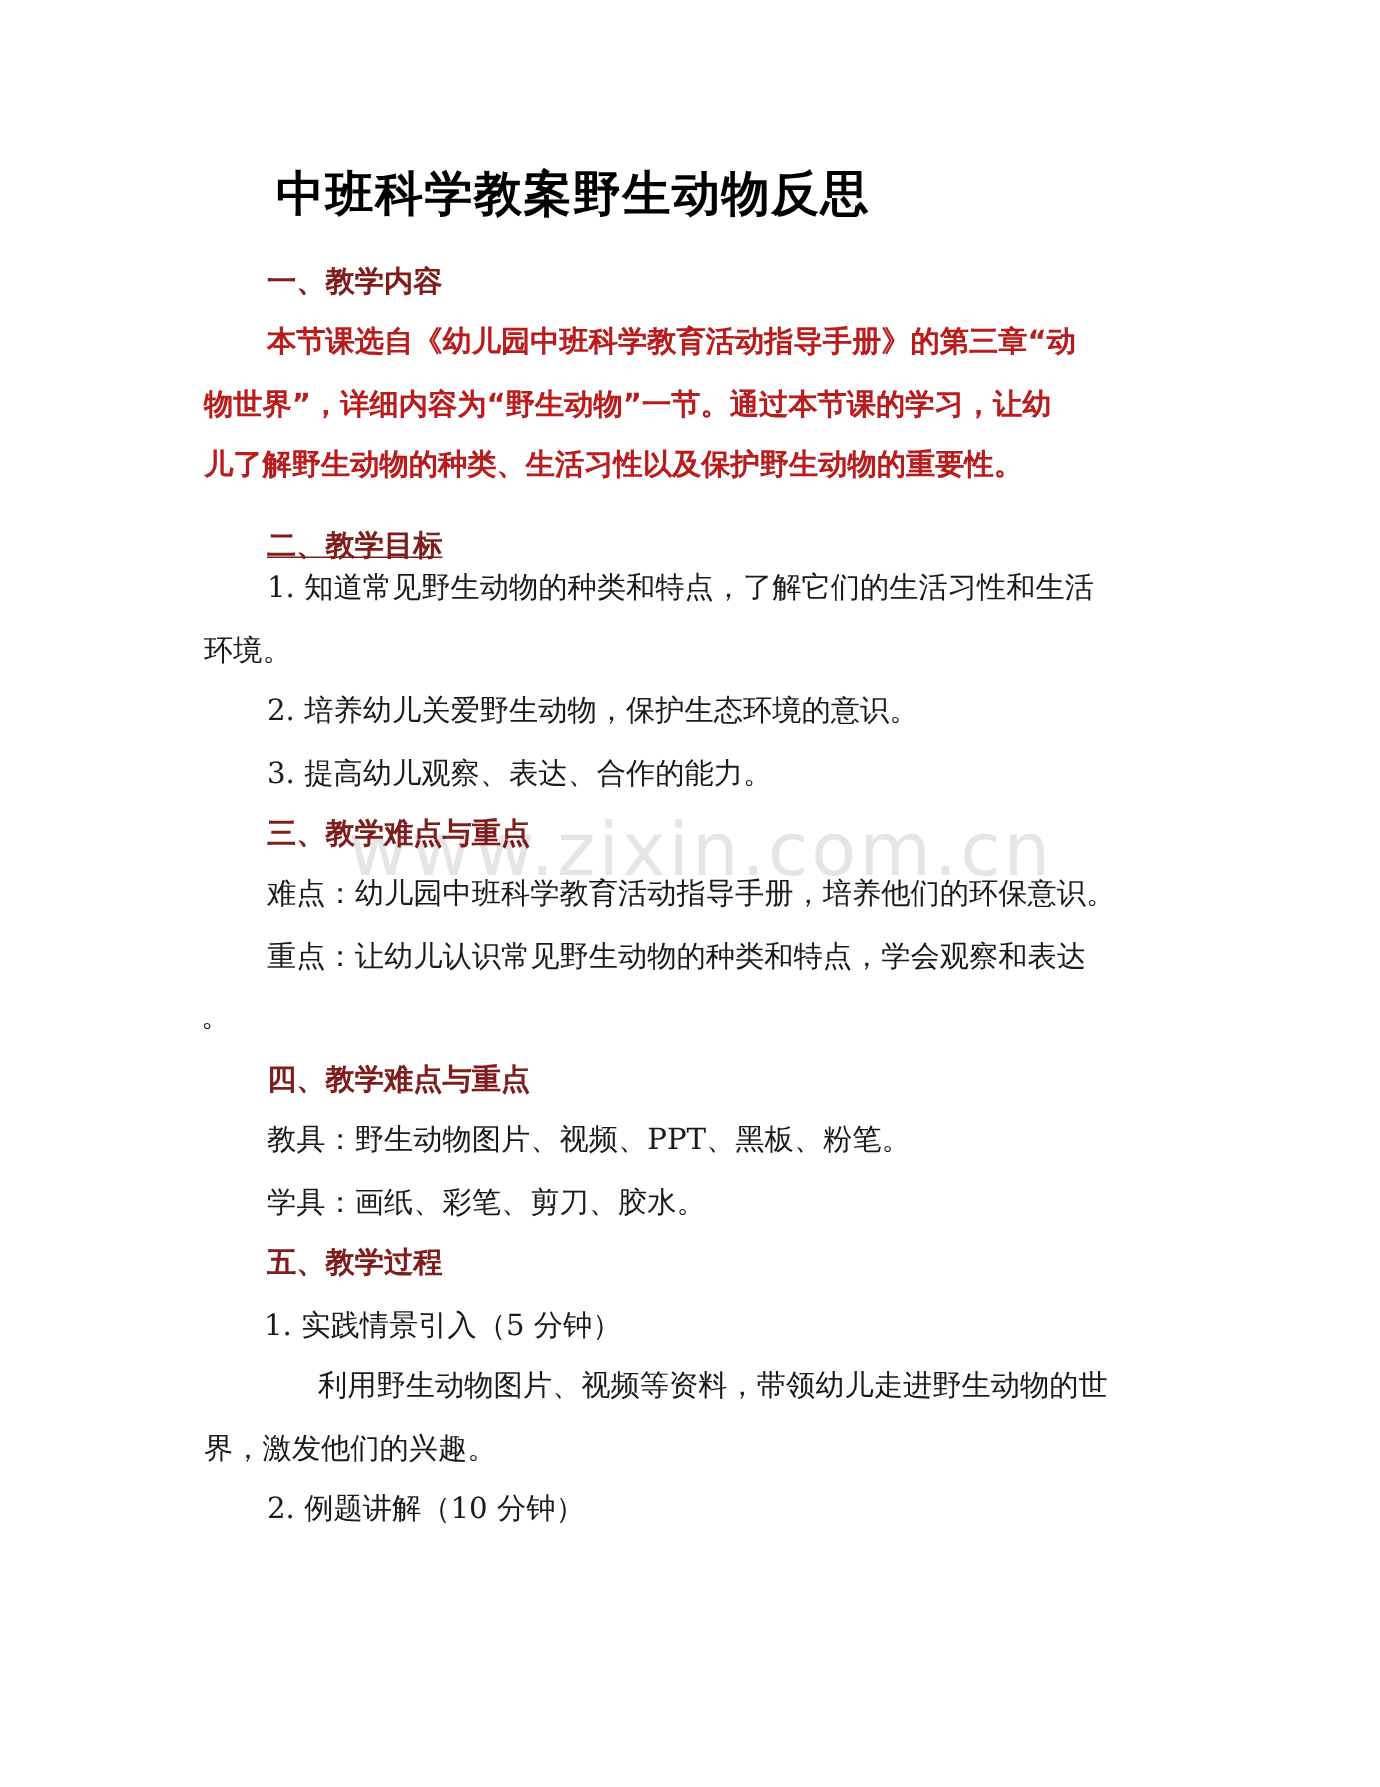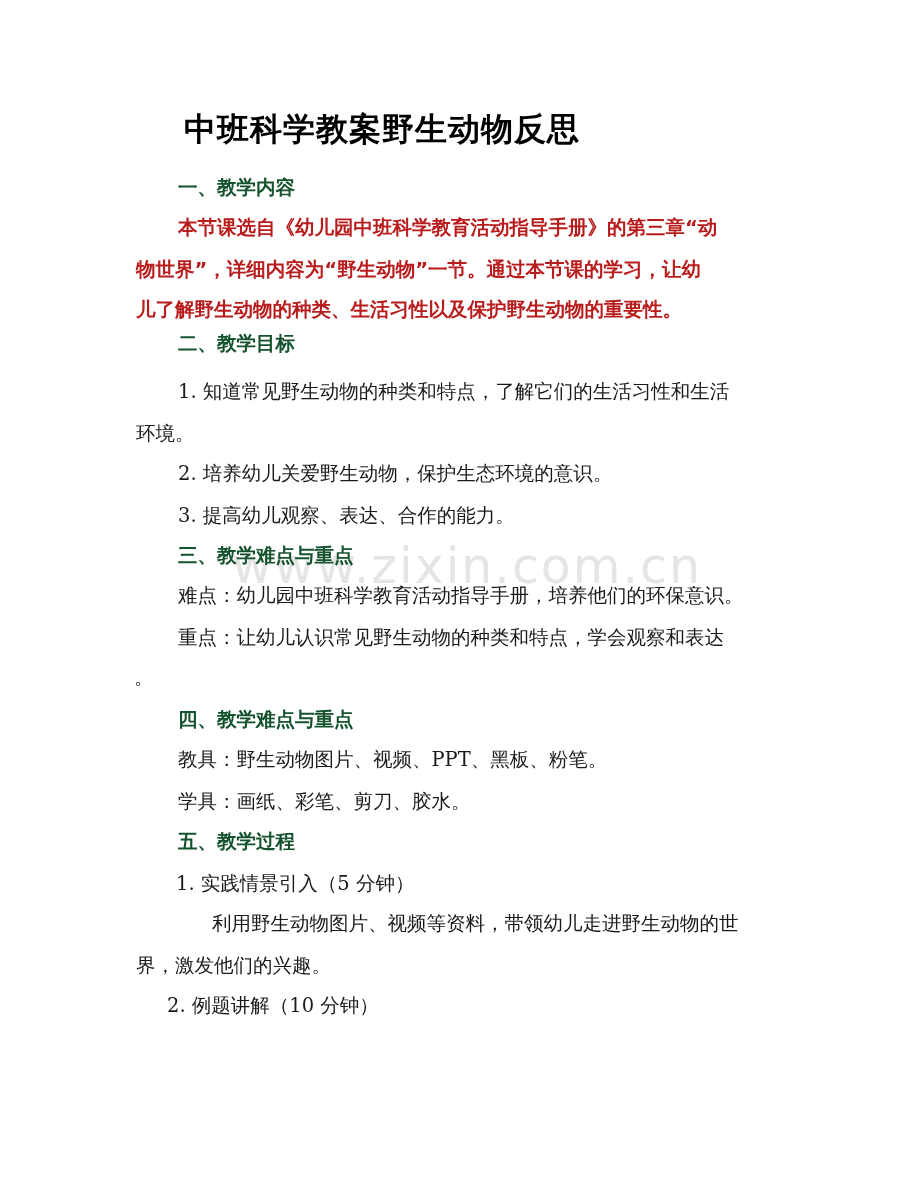--- a/index.html
+++ b/index.html
@@ -3,51 +3,51 @@
 <meta charset="utf-8">
 <style>
   html, body { margin: 0; padding: 0; background: #ffffff; }
   body { width: 920px; height: 1191px; position: relative; overflow: hidden;
          font-family: "DejaVu Serif", "Liberation Serif", serif; color: #111; }
   .page { position: absolute; left: 0; top: 0; width: 920px; height: 1191px; }
   .title { position: absolute; left: 0; width: 764px; top: 108px; text-align: center;
            font-size: 32px; font-weight: bold; letter-spacing: 1px; color: #000;
            font-family: "DejaVu Sans", "Liberation Sans", sans-serif; }
   .line { position: absolute; font-size: 19.5px; line-height: 24px; white-space: nowrap; color: #1a1a1a; }
-  .h { font-weight: bold; font-family: "DejaVu Sans", "Liberation Sans", sans-serif; color: #14532d; }
+  .h { font-weight: bold; font-family: "DejaVu Sans", "Liberation Sans", sans-serif; color: #7f1d1d; }
   .b { font-weight: bold; font-family: "DejaVu Sans", "Liberation Sans", sans-serif; color: #b91c1c; }
   .watermark { position: absolute; left: 232px; top: 538px; font-size: 49px; color: rgba(180,180,180,0.35);
                font-family: "DejaVu Sans", "Liberation Sans", sans-serif; letter-spacing: 2px; }
 </style>
 </head>
 <body>
 
 <div class="page">
   <div class="watermark">www.zixin.com.cn</div>
 
   <div class="title">中班科学教案野生动物反思</div>
 
   <div class="line h" style="left:178px; top:176px;">一、教学内容</div>
   <div class="line b" style="left:178px; top:216px;">本节课选自《幼儿园中班科学教育活动指导手册》的第三章“动</div>
   <div class="line b" style="left:136px; top:258px;">物世界”，详细内容为“野生动物”一节。通过本节课的学习，让幼</div>
   <div class="line b" style="left:136px; top:298px;">儿了解野生动物的种类、生活习性以及保护野生动物的重要性。</div>
 
-  <div class="line h" style="left:178px; top:332px;">二、教学目标</div>
+  <div class="line h" style="left:178px; top:352px;text-decoration:underline;">二、教学目标</div>
   <div class="line" style="left:178px; top:380px;">1. 知道常见野生动物的种类和特点，了解它们的生活习性和生活</div>
   <div class="line" style="left:136px; top:422px;">环境。</div>
   <div class="line" style="left:178px; top:462px;">2. 培养幼儿关爱野生动物，保护生态环境的意识。</div>
   <div class="line" style="left:178px; top:504px;">3. 提高幼儿观察、表达、合作的能力。</div>
 
   <div class="line h" style="left:178px; top:544px;">三、教学难点与重点</div>
   <div class="line" style="left:178px; top:584px;">难点：幼儿园中班科学教育活动指导手册，培养他们的环保意识。</div>
   <div class="line" style="left:178px; top:626px;">重点：让幼儿认识常见野生动物的种类和特点，学会观察和表达</div>
   <div class="line" style="left:134px; top:666px;">。</div>
 
   <div class="line h" style="left:178px; top:708px;">四、教学难点与重点</div>
   <div class="line" style="left:178px; top:748px;">教具：野生动物图片、视频、PPT、黑板、粉笔。</div>
   <div class="line" style="left:178px; top:790px;">学具：画纸、彩笔、剪刀、胶水。</div>
 
   <div class="line h" style="left:178px; top:830px;">五、教学过程</div>
   <div class="line" style="left:176px; top:872px;">1. 实践情景引入（5 分钟）</div>
   <div class="line" style="left:136px; top:954px;">界，激发他们的兴趣。</div>
   <div class="line" style="left:212px; top:912px;">利用野生动物图片、视频等资料，带领幼儿走进野生动物的世</div>
-  <div class="line" style="left:167px; top:994px;">2. 例题讲解（10 分钟）</div>
+  <div class="line" style="left:178px; top:994px;">2. 例题讲解（10 分钟）</div>
 </div>
 
 </body></html>

